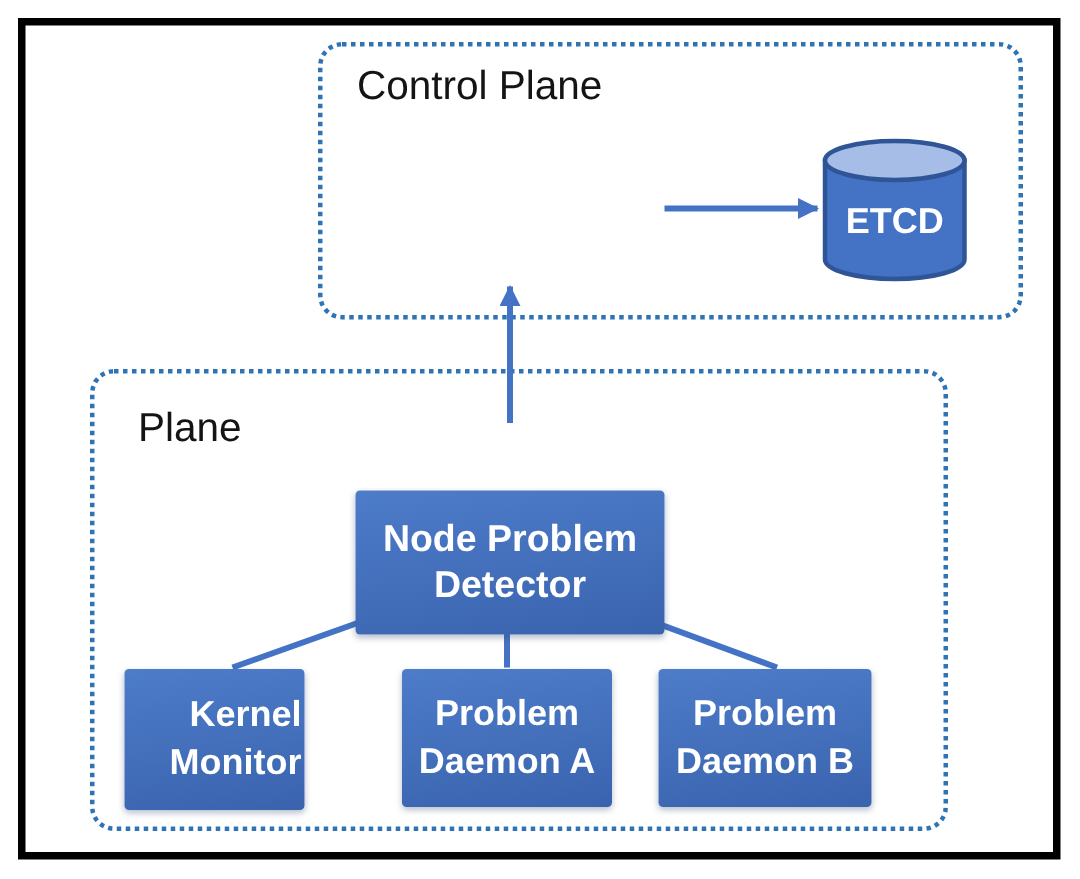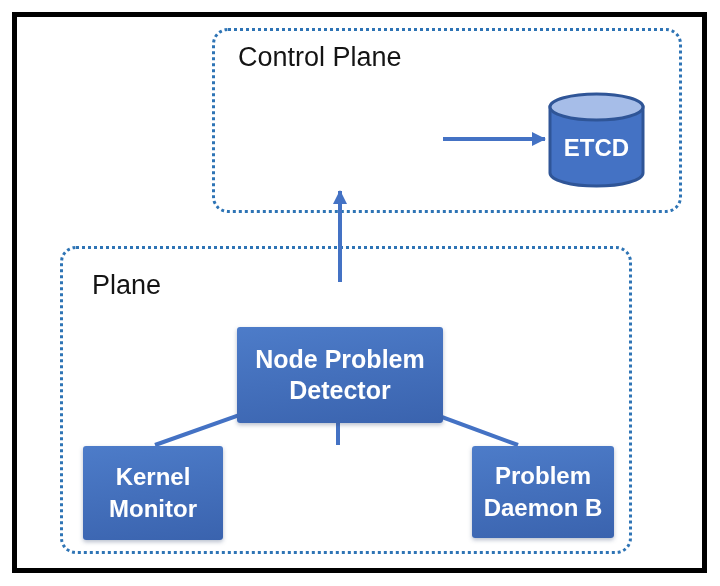--- a/index.html
+++ b/index.html
@@ -60,23 +60,23 @@
     justify-content: center;
     text-align: center;
     background: linear-gradient(172deg, var(--box-top, #4d7cc9) 0%, var(--box-bottom, #3a63ae) 100%);
     border-radius: 3px;
     box-shadow: 0 2px 4px rgba(50, 70, 110, 0.35);
     color: var(--box-text, #fff);
     font-weight: 700;
   }
   .bluebox.apiserver { left: 235px; top: 92px;  width: 208px; height: 95px; font-size: 27px; }
   .bluebox.npd       { left: 237px; top: 282px; width: 206px; height: 96px; font-size: 25px; line-height: 31px; padding: 0 10px; margin-top: 45px; }
-  .bluebox.kernel    { left: 83px;  top: 446px; width: 140px; height: 94px; font-size: 24px; line-height: 32px; padding: 0 16px; }
+  .bluebox.kernel    { left: 83px;  top: 446px; width: 120px; height: 94px; font-size: 24px; line-height: 32px; padding: 0 2px; text-align: right; }
   .bluebox.daemon-a  { left: 268px; top: 446px; width: 140px; height: 92px; font-size: 24px; line-height: 32px; padding: 0 8px; }
-  .bluebox.daemon-b  { left: 472px; top: 446px; width: 142px; height: 92px; font-size: 24px; line-height: 32px; padding: 0 8px; }
+  .bluebox.daemon-b  { left: 439px; top: 446px; width: 142px; height: 92px; font-size: 24px; line-height: 32px; padding: 0 8px; }
 
   .etcd {
     position: absolute;
     left: 547px; top: 91px;
     width: 99px; height: 98px;
   }
   .etcd svg { position: absolute; left: 0; top: 0; }
   .etcd .etcd-label {
     position: absolute;
     left: 0; top: 0;
@@ -137,18 +137,21 @@
   </div>
 
   <div class="bluebox npd">
     <span>Node Problem Detector</span>
   </div>
 
   <div class="bluebox kernel">
     <span>Kernel Monitor</span>
   </div>
 
+  <div class="bluebox daemon-a">
+    <span>Problem Daemon A</span>
+  </div>
 
   <div class="bluebox daemon-b">
     <span>Problem Daemon B</span>
   </div>
 
 </div>
 
 </body></html>

